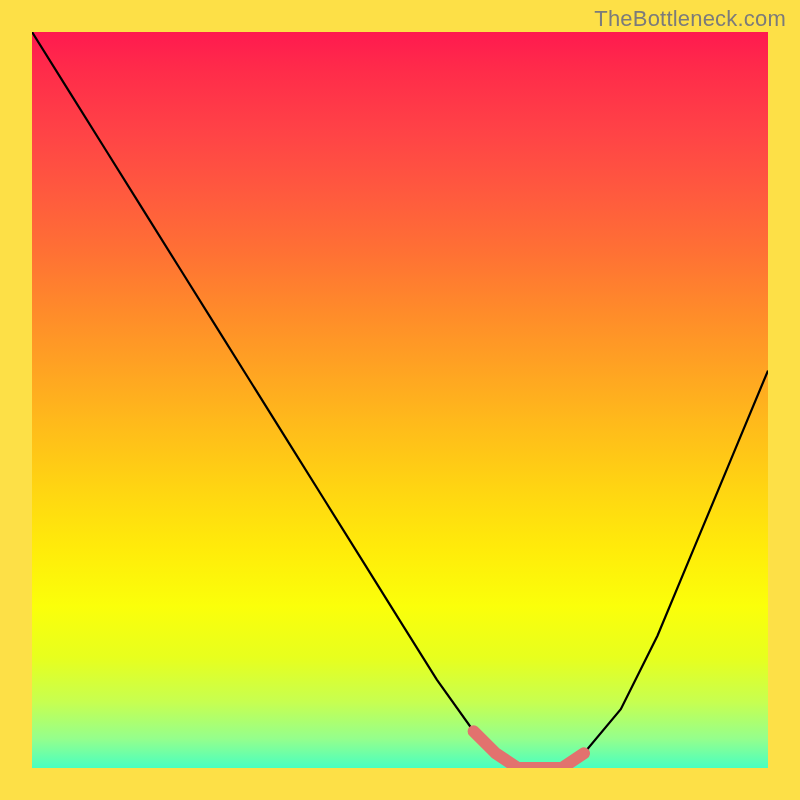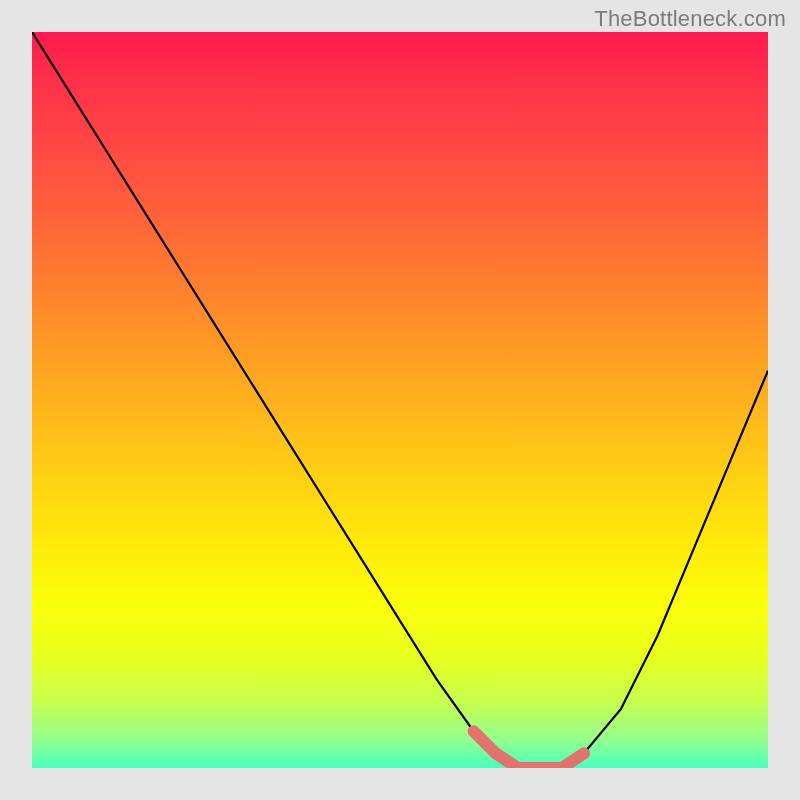--- a/index.html
+++ b/index.html
@@ -8,21 +8,21 @@
     width: 800px;
     height: 800px;
     background: #000;
     overflow: hidden;
     font-family: Arial, Helvetica, sans-serif;
   }
   .stage {
     position: relative;
     width: 800px;
     height: 800px;
-    background: #e5e5e5;
+    background: #fde047;
   }
   .watermark {
     position: absolute;
     top: 6px;
     right: 14px;
     color: #7b7b7b;
     font-size: 22px;
     font-weight: 400;
     letter-spacing: 0.2px;
     z-index: 5;

